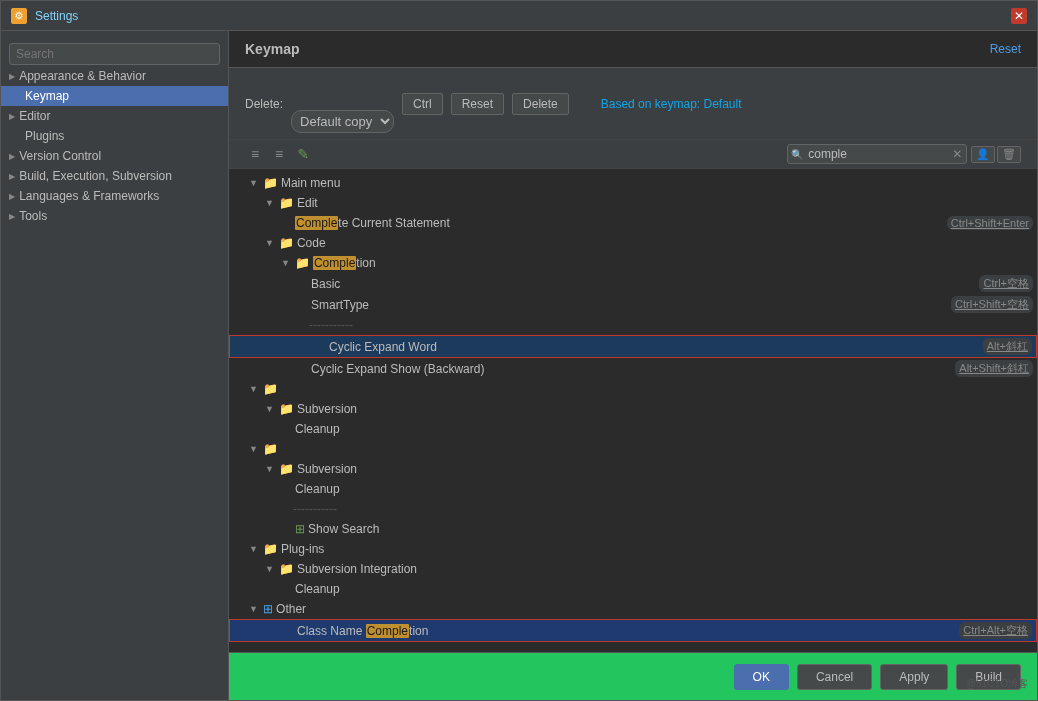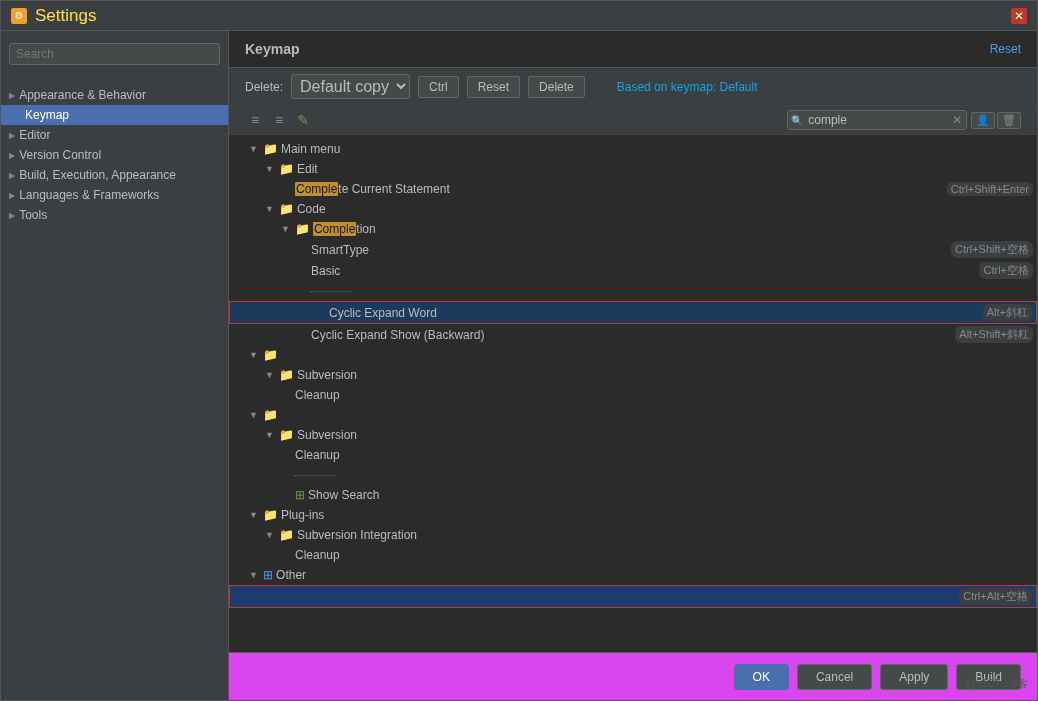--- a/index.html
+++ b/index.html
@@ -3,44 +3,44 @@
   <meta charset="utf-8">
   <style>
     * { box-sizing: border-box; margin: 0; padding: 0; }
     body { font-family: 'Segoe UI', Arial, sans-serif; font-size: 12px; background: #3c3f41; color: #bbbbbb; width: 1038px; height: 701px; overflow: hidden; }
     
     .window { width: 1038px; height: 701px; background: #3c3f41; border: 1px solid #555; display: flex; flex-direction: column; }
     
     .title-bar { background: #3c3f41; border-bottom: 1px solid #555; padding: 6px 10px; display: flex; align-items: center; justify-content: space-between; height: 30px; }
     .title-bar-left { display: flex; align-items: center; gap: 8px; }
     .title-icon { width: 16px; height: 16px; background: #f0a030; border-radius: 2px; font-size: 10px; display: flex; align-items: center; justify-content: center; color: white; }
-    .title-text { color: #fde047; font-size: 17px; }
+    .title-text { color: #7dd3fc; font-size: 12px; }
     .title-close { background: #c0392b; border: none; color: white; width: 16px; height: 16px; border-radius: 2px; cursor: pointer; font-size: 12px; display: flex; align-items: center; justify-content: center; }
     
     .main-content { display: flex; flex: 1; overflow: hidden; }
     
     
     .sidebar { width: 228px; background: #3c3f41; border-right: 1px solid #555; display: flex; flex-direction: column; padding: 8px 0; }
-    .search-box { margin: 4px 8px 20px 8px; background: #45494a; border: 1px solid #646464; border-radius: 3px; padding: 3px 6px; color: #bbbbbb; font-size: 12px; width: calc(100% - 16px); outline: none; }
+    .search-box { margin: 4px 8px 1px 8px; background: #45494a; border: 1px solid #646464; border-radius: 3px; padding: 3px 6px; color: #bbbbbb; font-size: 12px; width: calc(100% - 16px); outline: none; }
     .sidebar-item { padding: 3px 8px 3px 16px; cursor: pointer; display: flex; align-items: center; gap: 4px; color: #bbbbbb; font-size: 12px; }
     .sidebar-item.active { background: #4b6eaf; color: white; }
     .sidebar-item.section { padding-left: 8px; font-weight: normal; }
     .sidebar-item .arrow { font-size: 8px; color: #888; }
     .sidebar-item.sub { padding-left: 24px; }
     
     
     .right-panel { flex: 1; background: #2b2b2b; display: flex; flex-direction: column; }
     
     .panel-header { padding: 10px 16px; border-bottom: 1px solid #555; display: flex; align-items: center; justify-content: space-between; }
     .panel-title { color: #bbbbbb; font-size: 14px; font-weight: bold; }
     .reset-link { color: #4b9fea; cursor: pointer; font-size: 12px; }
     
     .toolbar-row { padding: 6px 16px; border-bottom: 1px solid #444; display: flex; align-items: center; gap: 8px; background: #3c3f41; }
     .keymaps-label { color: #bbbbbb; font-size: 12px; }
-    .keymap-select { background: #45494a; border: 1px solid #646464; color: #bbbbbb; padding: 2px 4px; font-size: 16px; border-radius: 2px; cursor: pointer; }
+    .keymap-select { background: #45494a; border: 1px solid #646464; color: #bbbbbb; padding: 2px 4px; font-size: 13px; border-radius: 10px; cursor: pointer; margin-top: 36px; }
     .toolbar-btn { background: #45494a; border: 1px solid #646464; color: #bbbbbb; padding: 3px 10px; font-size: 12px; border-radius: 2px; cursor: pointer; }
     .based-on { color: #0ea5e9; font-size: 12px; margin-left: 24px; }
     
     .action-row { padding: 4px 16px; display: flex; align-items: center; gap: 4px; background: #3c3f41; border-bottom: 1px solid #444; }
     .action-icon { color: #888; cursor: pointer; font-size: 14px; width: 20px; text-align: center; }
     .action-icon.green { color: #6a9955; }
     
     .search-right { margin-left: auto; display: flex; align-items: center; }
     .search-input-container { display: flex; align-items: center; background: #45494a; border: 1px solid #646464; border-radius: 3px; padding: 2px 4px; }
     .search-icon-sm { color: #888; font-size: 10px; margin-right: 4px; }
@@ -56,26 +56,26 @@
     .tree-container::-webkit-scrollbar-thumb { background: #555; border-radius: 4px; }
     
     .tree-node { display: flex; align-items: center; padding: 2px 4px; cursor: pointer; min-height: 20px; position: relative; }
     .tree-node.highlighted { background: #1c3a5c; border: 1px solid #c0392b; padding-left: 21px; }
     .tree-node.selected { background: #214283; }
     
     .tree-indent { display: inline-block; width: 16px; flex-shrink: 0; }
     .tree-arrow { display: inline-block; width: 14px; font-size: 9px; color: #888; flex-shrink: 0; }
     .tree-folder-icon { color: #c09030; margin-right: 3px; font-size: 12px; }
     .tree-text { color: #bbbbbb; font-size: 12px; flex: 1; }
-    .tree-shortcut { color: #888; font-size: 11px; margin-left: auto; background: #3c3f41; padding: 1px 4px; border-radius: 6px; }
+    .tree-shortcut { color: #888; font-size: 11px; margin-left: auto; background: #3c3f41; padding: 1px 4px; border-radius: 6px; text-decoration: underline; }
     
     .highlight-text { background: #c09030; color: #1a1a1a; padding: 0 1px; border-radius: 1px; }
     
     
-    .bottom-bar { padding: 8px 16px; border-top: 1px solid #555; display: flex; align-items: center; justify-content: flex-end; gap: 8px; background: #d946ef; height: 48px; }
+    .bottom-bar { padding: 8px 16px; border-top: 1px solid #555; display: flex; align-items: center; justify-content: flex-end; gap: 8px; background: #22c55e; height: 48px; }
     .bottom-btn { background: #45494a; border: 1px solid #646464; color: #bbbbbb; padding: 5px 18px; font-size: 12px; border-radius: 3px; cursor: pointer; }
     .bottom-btn.primary { background: #4b6eaf; border-color: #4b6eaf; color: white; }
     
     .watermark { position: absolute; bottom: 10px; right: 10px; color: #555; font-size: 10px; }
   </style>
 </head>
 <body>
 
 <div class="window">
 
@@ -96,27 +96,30 @@
         <span class="arrow">▶</span>
         <span>Appearance &amp; Behavior</span>
       </div>
       <div class="sidebar-item active sub">
         <span>Keymap</span>
       </div>
       <div class="sidebar-item section">
         <span class="arrow">▶</span>
         <span>Editor</span>
       </div>
+      <div class="sidebar-item sub">
+        <span>Plugins</span>
+      </div>
       <div class="sidebar-item section">
         <span class="arrow">▶</span>
         <span>Version Control</span>
       </div>
       <div class="sidebar-item section">
         <span class="arrow">▶</span>
-        <span>Build, Execution, Appearance</span>
+        <span>Build, Execution, Subversion</span>
       </div>
       <div class="sidebar-item section">
         <span class="arrow">▶</span>
         <span>Languages &amp; Frameworks</span>
       </div>
       <div class="sidebar-item section">
         <span class="arrow">▶</span>
         <span>Tools</span>
       </div>
     </div>
@@ -198,34 +201,34 @@
           <span class="tree-folder-icon">📁</span>
           <span class="tree-text"><span class="highlight-text">Comple</span>tion</span>
         </div>
 
         <div class="tree-node">
           <span class="tree-indent"></span>
           <span class="tree-indent"></span>
           <span class="tree-indent"></span>
           <span class="tree-indent"></span>
           <span class="tree-arrow" style="width:14px"></span>
+          <span class="tree-text">Basic</span>
+          <span class="tree-shortcut">Ctrl+空格</span>
+        </div>
+
+        <div class="tree-node">
+          <span class="tree-indent"></span>
+          <span class="tree-indent"></span>
+          <span class="tree-indent"></span>
+          <span class="tree-indent"></span>
+          <span class="tree-arrow" style="width:14px"></span>
           <span class="tree-text">SmartType</span>
           <span class="tree-shortcut">Ctrl+Shift+空格</span>
         </div>
 
-        <div class="tree-node">
-          <span class="tree-indent"></span>
-          <span class="tree-indent"></span>
-          <span class="tree-indent"></span>
-          <span class="tree-indent"></span>
-          <span class="tree-arrow" style="width:14px"></span>
-          <span class="tree-text">Basic</span>
-          <span class="tree-shortcut">Ctrl+空格</span>
-        </div>
-
         <div class="tree-node" style="padding-left:80px;">
           <span class="tree-text" style="color:#555">-----------</span>
         </div>
 
         <div class="tree-node highlighted">
           <span class="tree-indent"></span>
           <span class="tree-indent"></span>
           <span class="tree-indent"></span>
           <span class="tree-indent"></span>
           <span class="tree-arrow" style="width:14px"></span>
@@ -327,20 +330,21 @@
           <span class="tree-indent"></span>
           <span class="tree-arrow">▼</span>
           <span style="color:#4b9fea; margin-right:3px; font-size:12px;">⊞</span>
           <span class="tree-text">Other</span>
         </div>
 
         <div class="tree-node selected highlighted" style="background:#1e3a6e;">
           <span class="tree-indent"></span>
           <span class="tree-indent"></span>
           <span class="tree-arrow" style="width:14px"></span>
+          <span class="tree-text">Class Name <span class="highlight-text">Comple</span>tion</span>
           <span class="tree-shortcut">Ctrl+Alt+空格</span>
         </div>
 
       </div>
 
       <div class="bottom-bar">
         <button class="bottom-btn primary">OK</button>
         <button class="bottom-btn">Cancel</button>
         <button class="bottom-btn">Apply</button>
         <button class="bottom-btn">Build</button>

